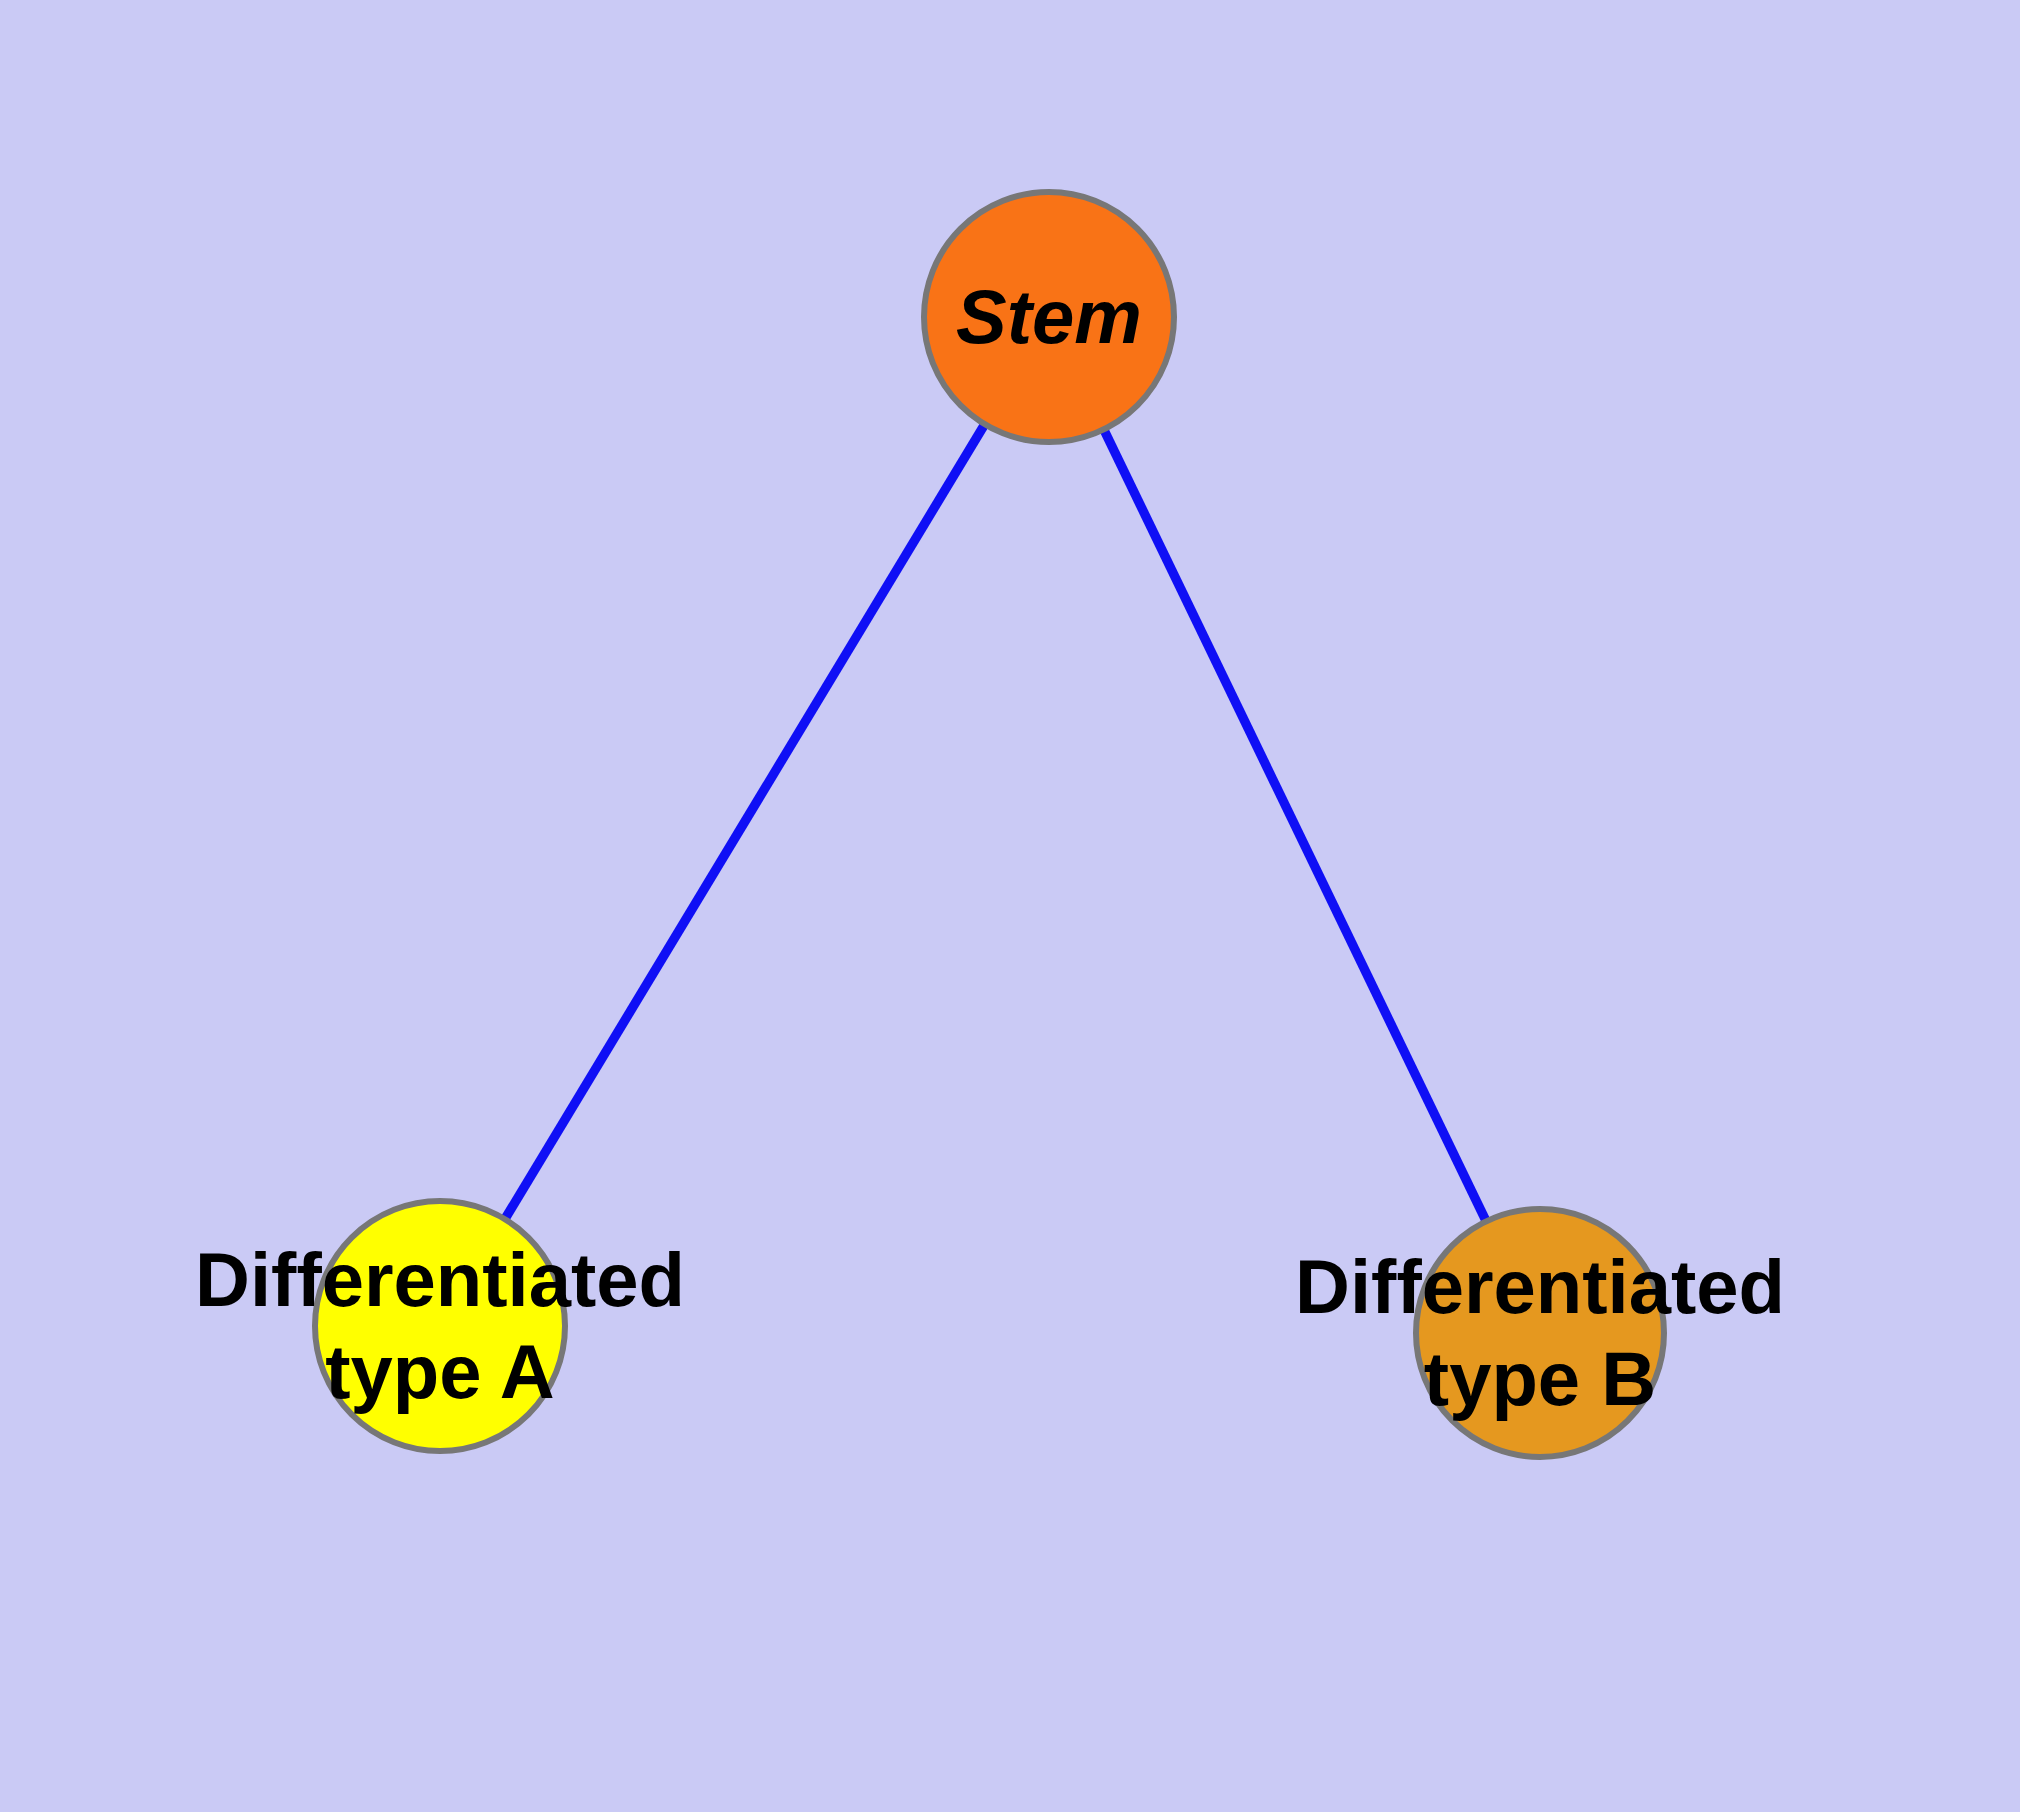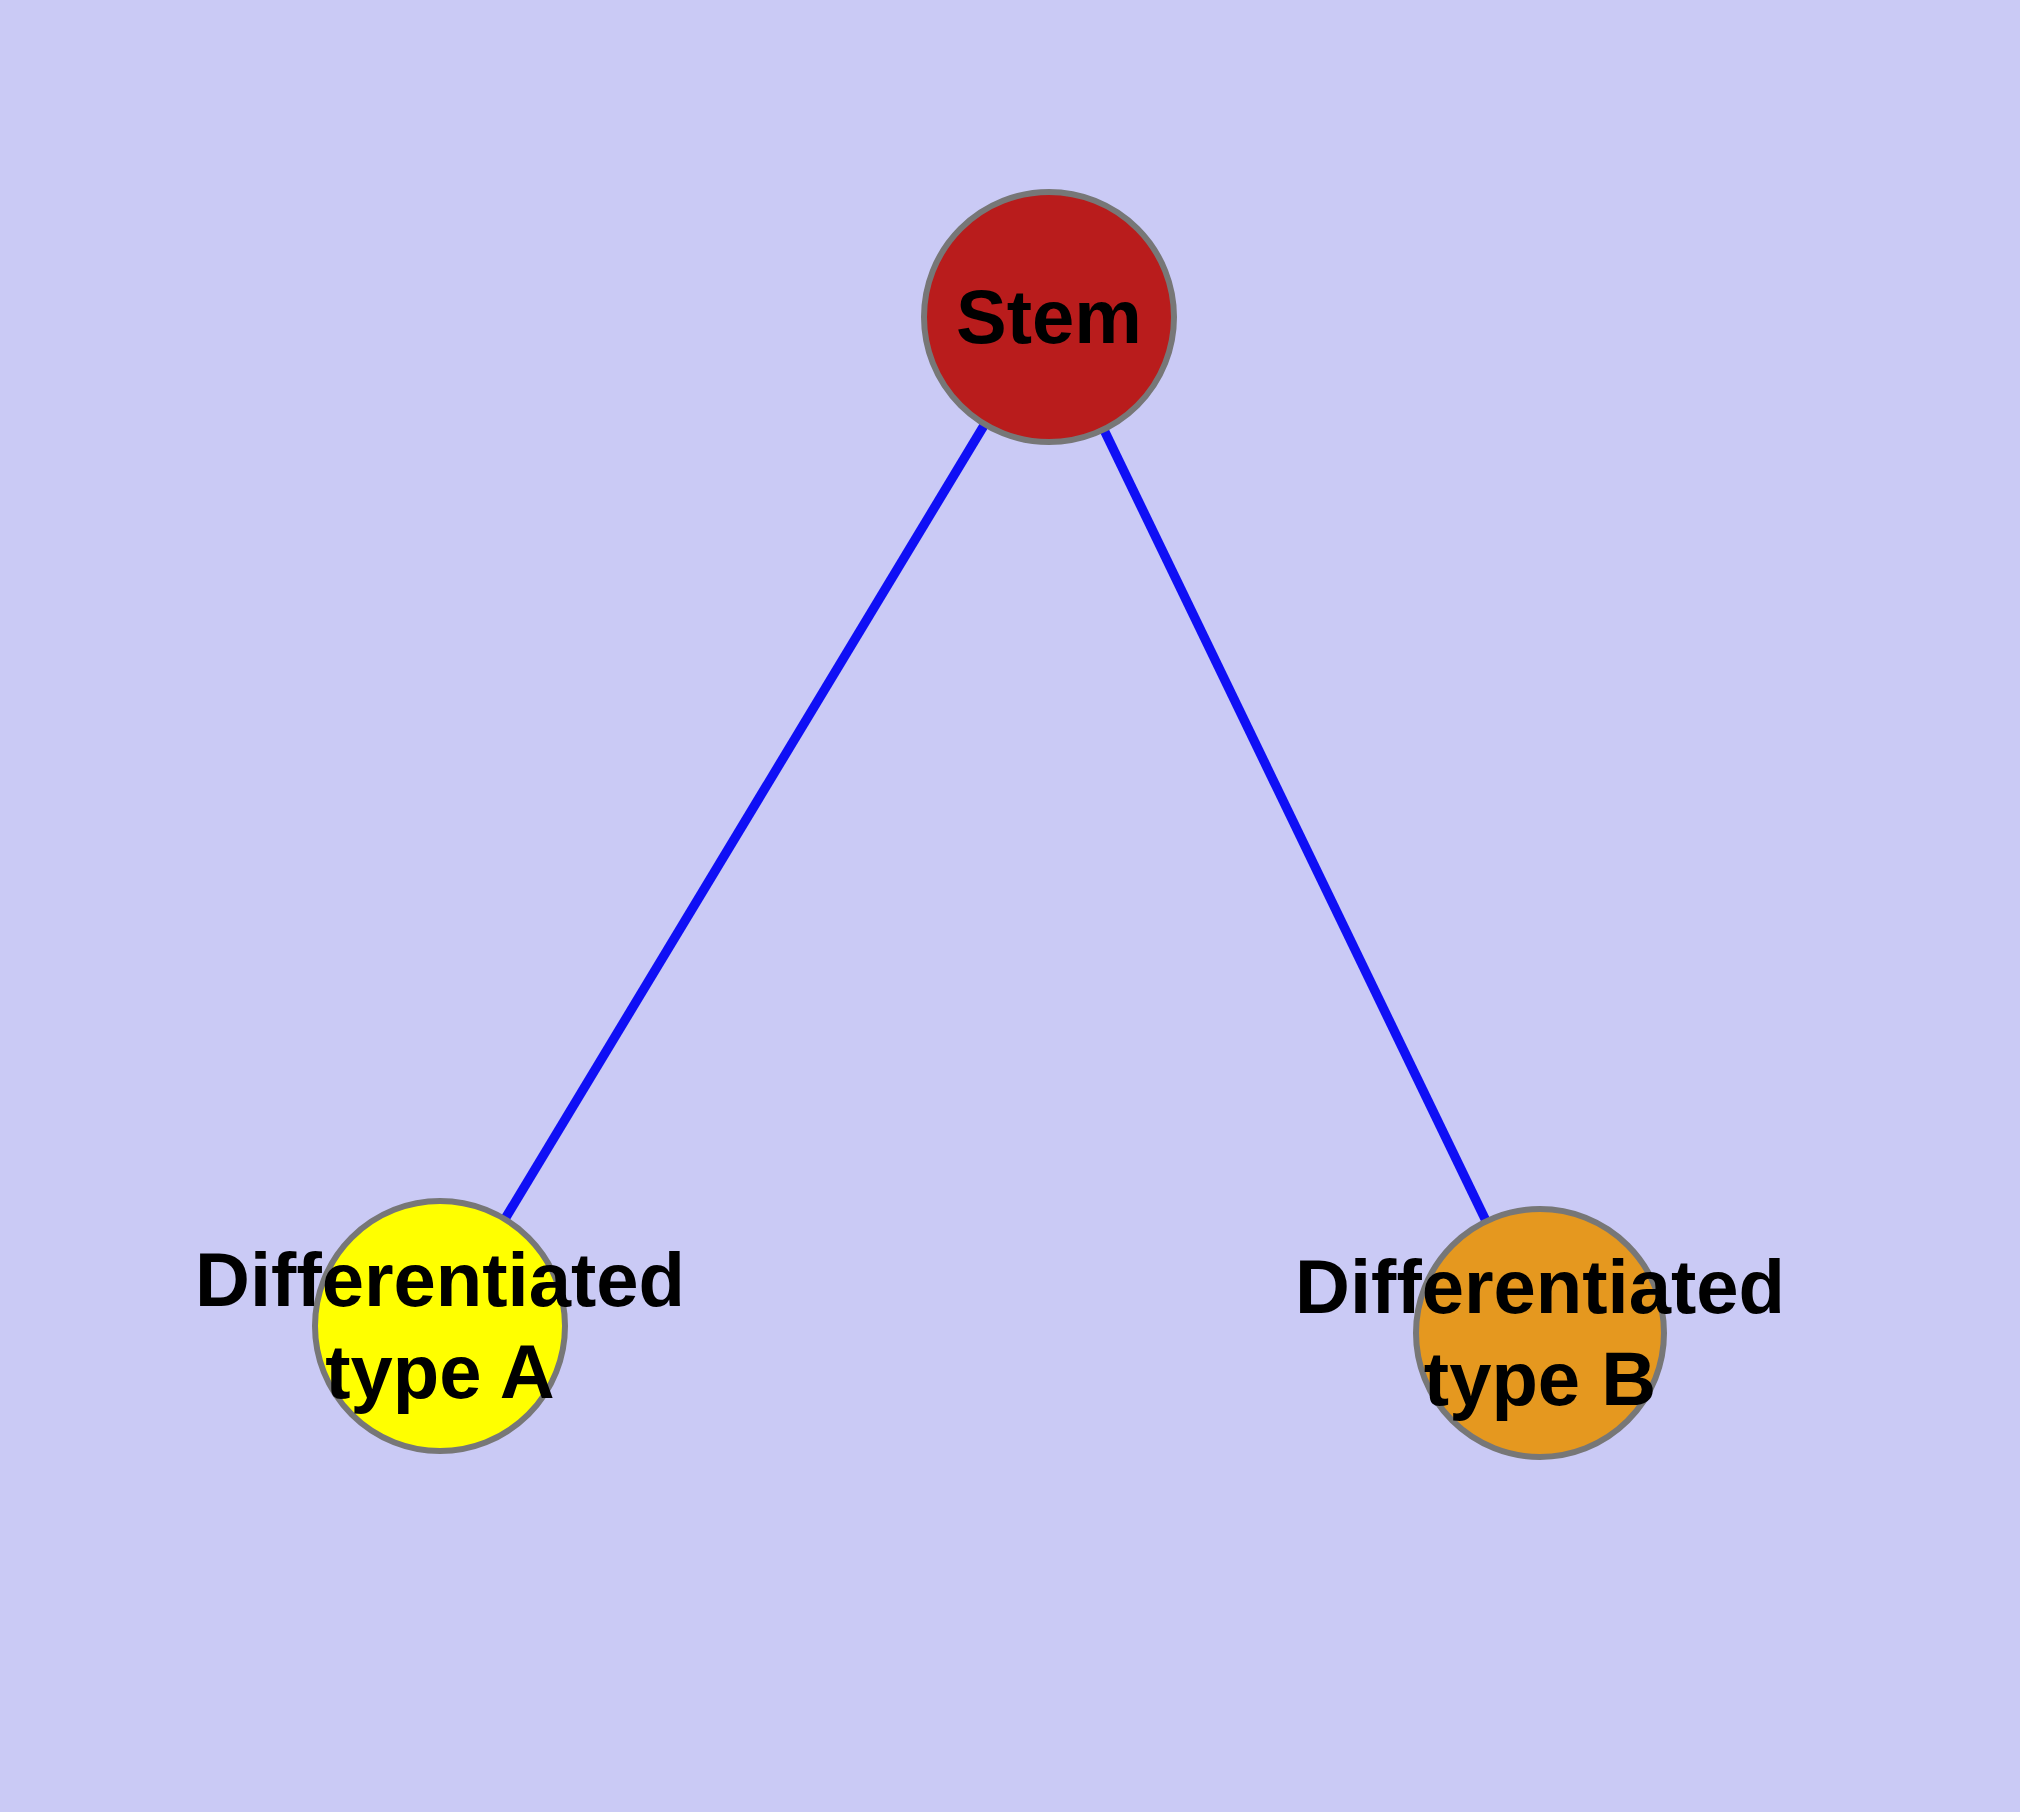--- a/index.html
+++ b/index.html
@@ -42,21 +42,21 @@
 </head>
 <body>
 
 <div class="canvas" style="background: rgb(202, 202, 245); color: rgb(0, 0, 0);">
 
   <svg class="edge-layer" xmlns="http://www.w3.org/2000/svg" viewBox="0 0 2384 2138" width="2021" height="1812">
     <line x1="1238" y1="374" x2="519" y2="1565" stroke="#0F0FF5" stroke-width="11"></line>
     <line x1="1238" y1="374" x2="1817" y2="1573" stroke="#0F0FF5" stroke-width="11"></line>
   </svg>
 
-  <div class="node" style="left: 921px; top: 189px; width: 256px; height: 256px; background: #b91c1c; border-color: rgb(119, 119, 119); border-width: 6px;">
+  <div class="node" style="left: 921px; top: 189px; width: 256px; height: 256px; background: #f97316; border-color: rgb(119, 119, 119); border-width: 6px; font-style: italic;">
     <span class="node-label">Stem</span>
   </div>
 
   <div class="node" style="left: 312px; top: 1198px; width: 256px; height: 256px; background: rgb(255, 255, 0); border-color: rgb(119, 119, 119); border-width: 6px;">
     <span class="node-label">Differentiated
 type A</span>
   </div>
 
   <div class="node" style="left: 1413px; top: 1206px; width: 254px; height: 254px; background: rgb(229, 152, 31); border-color: rgb(119, 119, 119); border-width: 6px;">
     <span class="node-label">Differentiated

